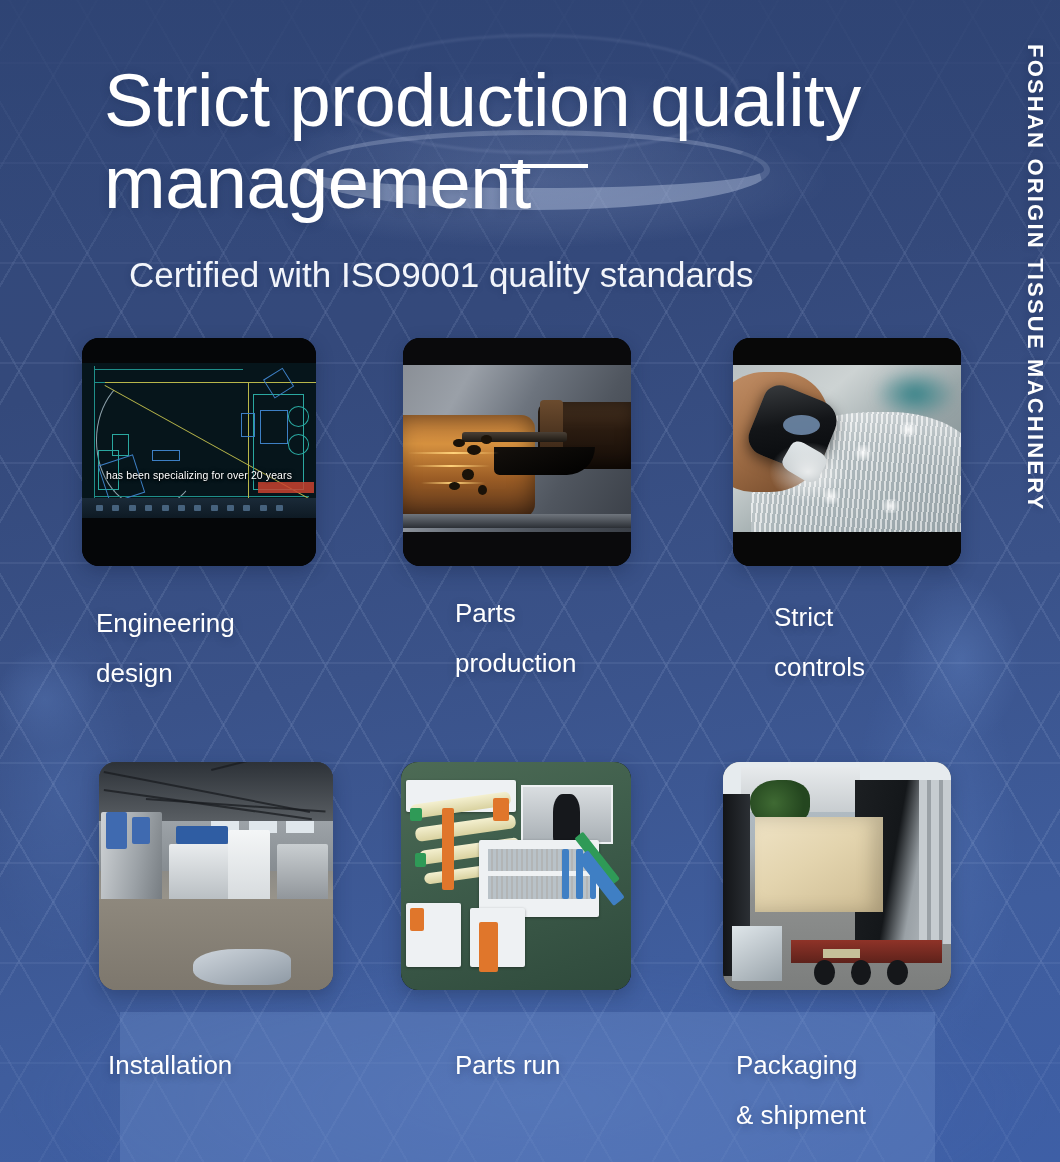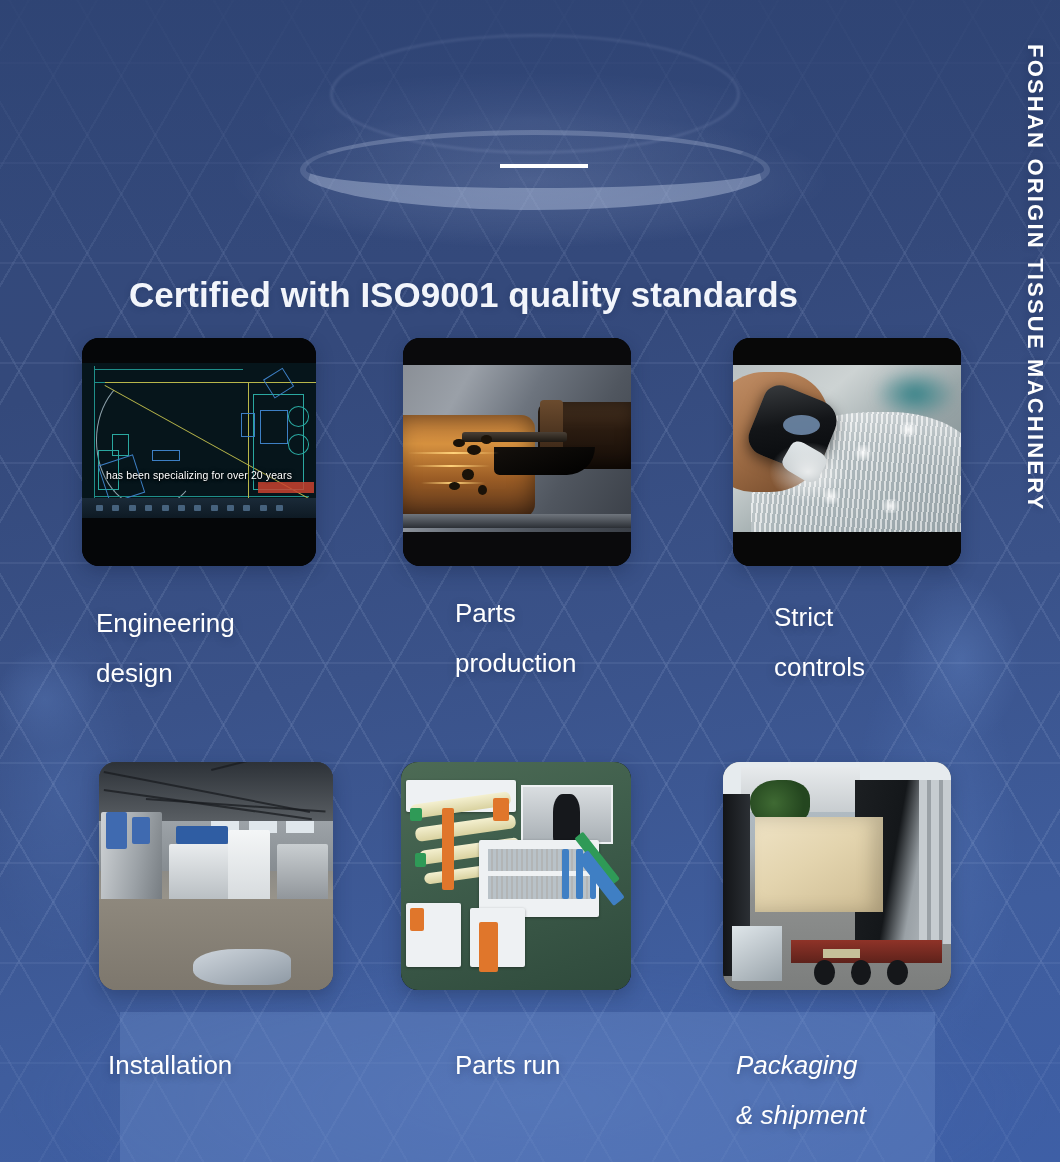--- a/index.html
+++ b/index.html
@@ -76,24 +76,23 @@
     font-size:74px; line-height:82px; font-weight:400;
     color:#ffffff; letter-spacing:-.5px;
     text-shadow:0 2px 10px rgba(20,35,70,.30);
   }
   .headline-rule{
     position:absolute; left:500px; top:164px;
     width:88px; height:4px; background:#ffffff;
   }
   .subhead{
     position:absolute; left:129px; top:253px;
-    font-size:35px; line-height:44px; font-weight:700;
+    font-size:35px; line-height:44px; font-weight:400;
     color:#f2f5fb;
     text-shadow:0 1px 6px rgba(20,35,70,.25);
-    margin-top:20px;
   }
 
   
   .brand-rail{
     position:absolute; right:12px; top:44px;
     writing-mode:vertical-rl;
     font-size:22px; letter-spacing:2.2px; font-weight:700;
     color:#ffffff;
     text-shadow:0 1px 6px rgba(20,35,70,.35);
   }
@@ -278,20 +277,21 @@
 <div class="banner">
 
   <div class="bg-machines"></div>
   <div class="bg-ring"></div>
   <div class="bg-ring2"></div>
   <div class="bg-hex"></div>
   <div class="bg-vignette"></div>
 
   <div class="panel-light"></div>
 
+  <div class="headline">Strict production quality management</div>
   <div class="headline-rule"></div>
   <div class="subhead">Certified with ISO9001 quality standards</div>
 
   <div class="brand-rail">FOSHAN ORIGIN TISSUE MACHINERY</div>
 
   <div class="grid">
 
     <div class="cell">
       <div class="card" style="left:82px; top:338px; width:234px; height:228px;text-decoration:underline;">
         <div class="ph-cad">
@@ -456,18 +456,18 @@
           <div class="pk-crate"></div>
           <div class="pk-trailer"></div>
           <div class="pk-plate"></div>
           <div class="pk-wheel" style="left:40%;"></div>
           <div class="pk-wheel" style="left:56%;"></div>
           <div class="pk-wheel" style="left:72%;"></div>
           <div class="pk-fork"></div>
           <div class="pk-foil"></div>
         </div>
       </div>
-      <div class="label" style="left:736px; top:1040px; width:300px;font-style:italic;">Packaging
+      <div class="label" style="left:736px; top:1040px; width:300px;">Packaging
 &amp; shipment</div>
     </div>
 
   </div>
 </div>
 
 </body></html>

